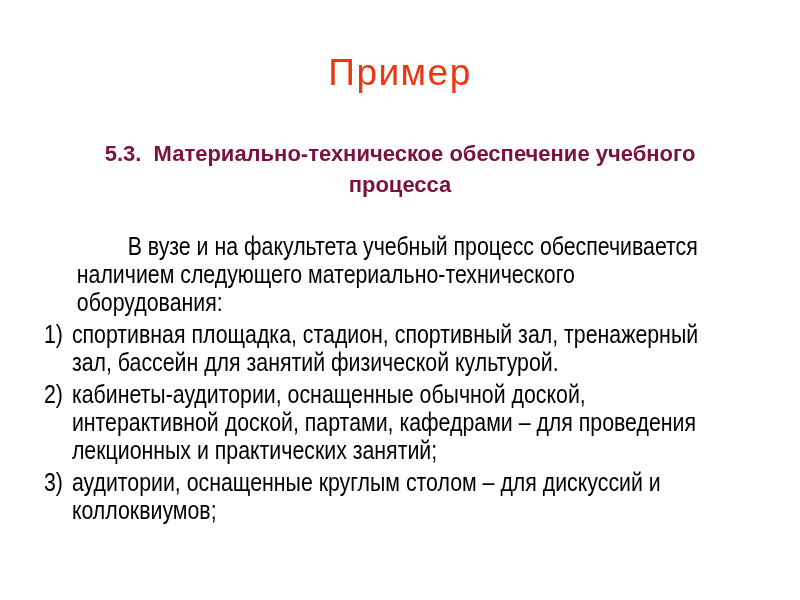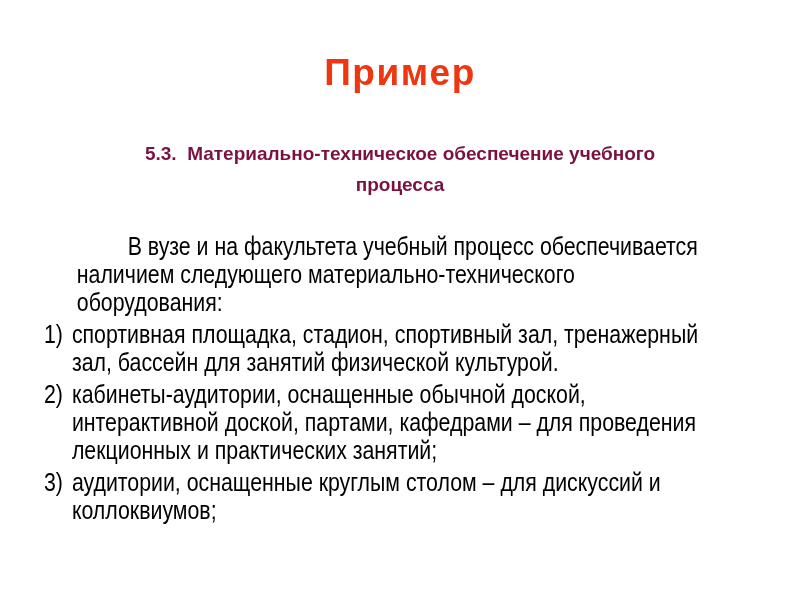--- a/index.html
+++ b/index.html
@@ -15,32 +15,32 @@
     overflow: hidden;
     font-family: "Liberation Sans", "DejaVu Sans", sans-serif;
   }
   .slide-title {
     position: absolute;
     top: 52px;
     left: 0;
     width: 800px;
     text-align: center;
     font-size: 37px;
-    font-weight: bold;
+    font-weight: normal;
     letter-spacing: 1.5px;
     color: #ee3610;
     white-space: pre-line;
   }
   .slide-subtitle {
     position: absolute;
     top: 138px;
     left: 50px;
     width: 700px;
     text-align: center;
-    font-size: 19px;
+    font-size: 22px;
     line-height: 31px;
     font-weight: bold;
     color: #7b1141;
     white-space: pre-line;
   }
   
   .content {
     position: absolute;
     top: 232px;
     left: 44px;

